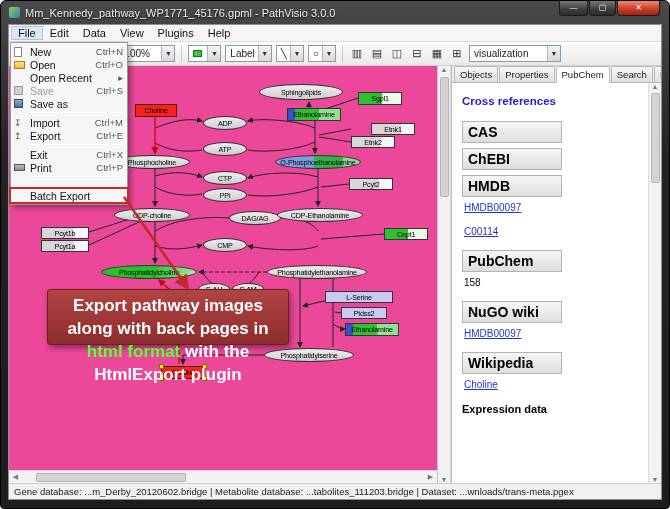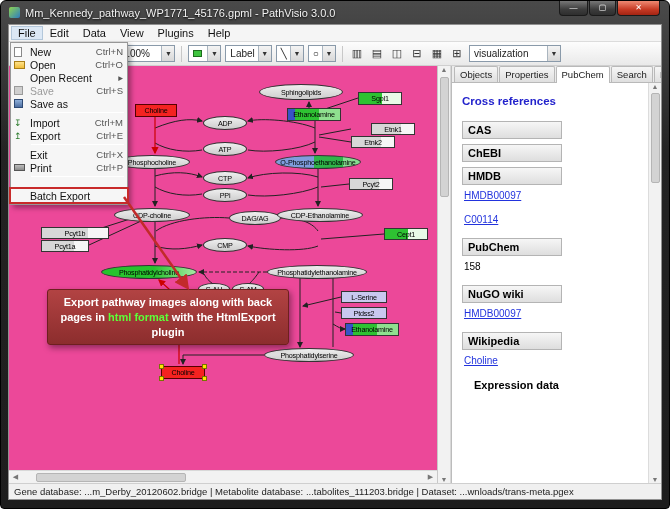--- a/index.html
+++ b/index.html
@@ -62,39 +62,39 @@
   .mi{width:16px;height:12px;display:flex;align-items:center;justify-content:flex-start;font-size:9px;color:#2a7a2a;flex:0 0 auto;}
   .mi.icon-page i{display:block;width:8px;height:10px;background:#fff;border:1px solid #888;}
   .mi.icon-folder i{display:block;width:11px;height:8px;background:linear-gradient(#ffe28a,#f0bd3a);border:1px solid #a97e17;}
   .mi.icon-floppy i{display:block;width:9px;height:9px;background:linear-gradient(#8fb0da,#4d6ea0);border:1px solid #2e4a74;}
   .menu-item.disabled .mi.icon-floppy i{background:#cfcfcf;border-color:#9a9a9a;}
   .mi.icon-print i{display:block;width:11px;height:7px;background:linear-gradient(#bdbdbd,#8b8b8b);border:1px solid #555;}
   .ml{flex:1;}
   .msc{color:#555;font-size:9.5px;padding-left:6px;}
   .menu-sep{height:1px;background:#dadada;margin:2px 3px 3px 20px;border-bottom:1px solid #fff;}
   
-  .callout{position:absolute;left:38px;top:264px;width:242px;height:56px;background:linear-gradient(#b24343,#8c2d2d);border:1px solid #6e1f1f;border-radius:3px;box-shadow:2px 3px 6px rgba(0,0,0,.4);color:#fff;font-weight:bold;font-size:11px;line-height:1.35;text-align:center;padding:5px 8px;z-index:40;}
+  .callout{position:absolute;left:38px;top:264px;width:242px;height:56px;background:linear-gradient(#b24343,#8c2d2d);border:1px solid #6e1f1f;border-radius:3px;box-shadow:2px 3px 6px rgba(0,0,0,.4);color:#fff;font-weight:bold;font-size:17px;line-height:1.35;text-align:center;padding:5px 8px;z-index:40;}
   .callout .hl{color:#5dff38;}
   .annot{position:absolute;left:0;top:0;z-index:60;pointer-events:none;}
   
   .panel{width:210px;background:#fff;display:flex;flex-direction:column;border-left:1px solid #bcbcbc;}
   .tabs{height:17px;background:#ececec;display:flex;align-items:flex-end;font-size:9.5px;border-bottom:1px solid #b9b9b9;padding-left:2px;}
   .tab{padding:2px 5px;border:1px solid #b9b9b9;border-bottom:none;background:linear-gradient(#f6f6f6,#dfdfdf);margin-right:1px;border-radius:2px 2px 0 0;color:#222;}
   .tab.active{background:#fff;position:relative;top:1px;padding-bottom:3px;}
   .panel-body{flex:1;position:relative;overflow:hidden;background:#fff;}
   .panel-scroll{position:absolute;right:0;top:0;bottom:0;width:13px;background:#f2f2f2;border-left:1px solid #dcdcdc;display:flex;flex-direction:column;align-items:center;font-size:7px;color:#777;}
   .pthumb{width:9px;height:90px;background:#d3d3d3;border:1px solid #b5b5b5;border-radius:2px;margin-top:3px;}
   .panel-scroll .dn{margin-top:auto;}
   .bp{position:absolute;left:0;top:0;right:13px;bottom:0;padding:8px 10px;font-size:10px;}
   .bp-head{color:#2323cc;font-weight:bold;font-size:11.5px;margin:4px 0 14px;}
-  .ref-header{width:100px;background:linear-gradient(#f6f6f6,#dedede);border:1px solid #b4b4b4;font-weight:bold;color:#000;font-size:11px;padding:2px 5px;margin-bottom:5px;}
+  .ref-header{width:100px;background:linear-gradient(#f6f6f6,#dedede);border:1px solid #b4b4b4;font-weight:bold;color:#000;font-size:14px;padding:2px 5px;margin-bottom:5px;}
   .ref-header.wide{width:112px;}
   .ref-val{margin:0 0 13px 2px;color:#000;}
   .ref-val.link{color:#2233dd;text-decoration:underline;}
-  .bp-foot{font-weight:bold;font-size:11px;color:#000;margin-top:4px;margin-left:12px;}
+  .bp-foot{font-weight:bold;font-size:11px;color:#000;margin-top:4px;}
   
   .statusbar{position:absolute;left:0;right:0;bottom:0;height:16px;background:#f0f0f0;border-top:1px solid #cfcfcf;display:flex;align-items:center;font-size:9.5px;color:#222;padding:0 5px;white-space:nowrap;overflow:hidden;}
 </style>
 </head>
 <body>
 
 <div class="stage">
   <div class="frame">
     <div class="titlebar">
       <span class="app-ico"></span>
@@ -227,28 +227,28 @@
               <div class="node n-met" style="left: 194px; top: 76px; width: 44px; height: 14px;">ATP</div>
               <div class="node n-met" style="left: 105px; top: 89px; width: 76px; height: 14px;">Phosphocholine</div>
               <div class="node n-met-split" style="left: 266px; top: 89px; width: 86px; height: 14px;">O-Phosphoethanolamine</div>
               <div class="node n-met" style="left: 194px; top: 105px; width: 44px; height: 14px;">CTP</div>
               <div class="node n-met" style="left: 194px; top: 122px; width: 44px; height: 14px;">PPi</div>
               <div class="node n-gene-part" style="left: 340px; top: 112px; width: 44px; height: 12px;">Pcyt2</div>
               <div class="node n-met" style="left: 105px; top: 142px; width: 76px; height: 14px;">CDP-choline</div>
               <div class="node n-met" style="left: 220px; top: 145px; width: 52px; height: 14px;">DAG/AG</div>
               <div class="node n-met" style="left: 268px; top: 142px; width: 86px; height: 14px; text-align: right;">CDP-Ethanolamine</div>
               <div class="node n-gene-green" style="left: 375px; top: 162px; width: 44px; height: 12px;">Cept1</div>
-              <div class="node n-gene-part" style="left: 32px; top: 161px; width: 68px; height: 12px;">Pcyt1b</div>
+              <div class="node n-gene-part" style="left: 32px; top: 161px; width: 48px; height: 12px;">Pcyt1b</div>
               <div class="node n-gene-part" style="left: 32px; top: 174px; width: 48px; height: 12px;">Pcyt1a</div>
               <div class="node n-met" style="left: 194px; top: 172px; width: 44px; height: 14px;">CMP</div>
               <div class="node n-met-green" style="left: 92px; top: 199px; width: 96px; height: 14px;">Phosphatidylcholine</div>
               <div class="node n-met" style="left: 258px; top: 199px; width: 100px; height: 14px;">Phosphatidylethanolamine</div>
               <div class="node n-met-sm" style="left: 189px; top: 217px; width: 32px; height: 12px;">S-AH</div>
               <div class="node n-met-sm" style="left: 223px; top: 217px; width: 32px; height: 12px;">S-AM</div>
-              <div class="node n-gene-lav" style="left: 332px; top: 225px; width: 46px; height: 12px;">L-Serine</div>
+              <div class="node n-gene-lav" style="left: 316px; top: 225px; width: 68px; height: 12px;">L-Serine</div>
               <div class="node n-gene-lav" style="left: 332px; top: 241px; width: 46px; height: 12px;">Ptdss2</div>
               <div class="node n-gene-exp" style="left: 336px; top: 257px; width: 54px; height: 13px;">Ethanolamine</div>
               <div class="node n-met" style="left: 255px; top: 282px; width: 90px; height: 14px;">Phosphatidylserine</div>
               <div class="node n-gene-red n-selected" style="left: 152px; top: 300px; width: 44px; height: 13px;">Choline<i class="handle h-lt"></i><i class="handle h-rt"></i><i class="handle h-lb"></i><i class="handle h-rb"></i></div>
             </div>
           <div class="hscroll">
             <span class="sarrow">◀</span>
             <span class="hthumb"></span>
             <span class="sarrow" style="margin-left:auto;">▶</span>
           </div>

